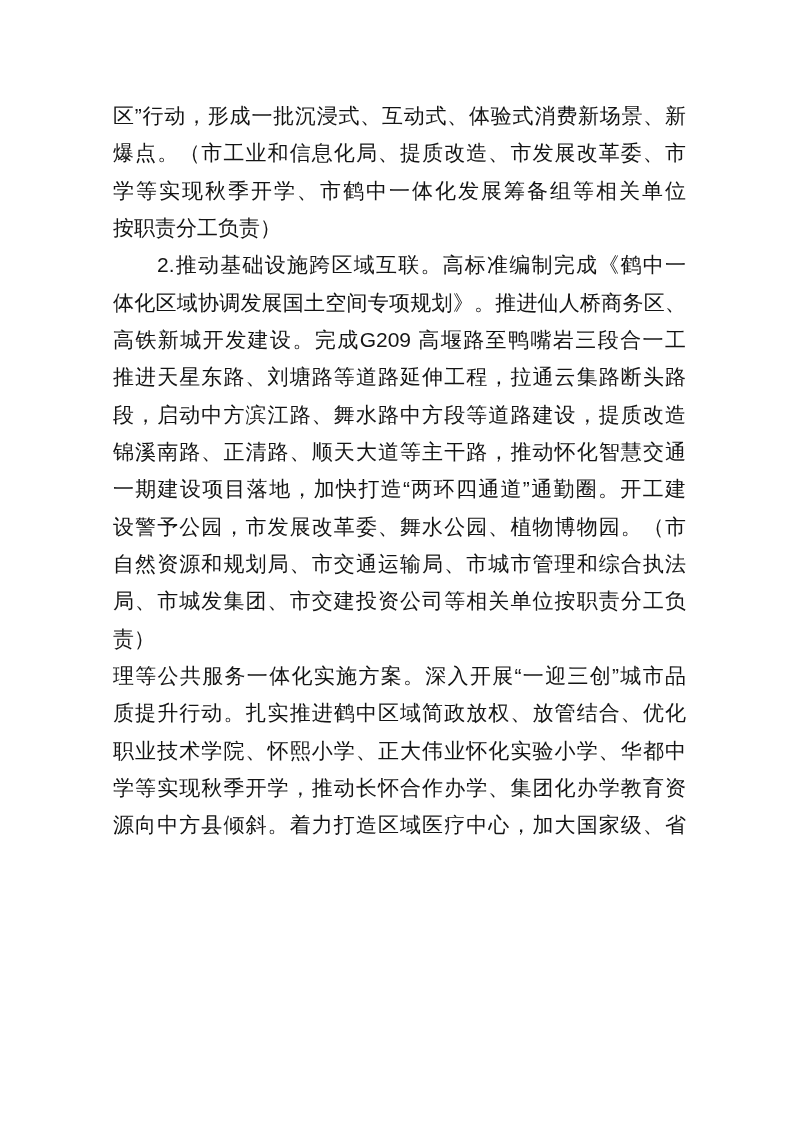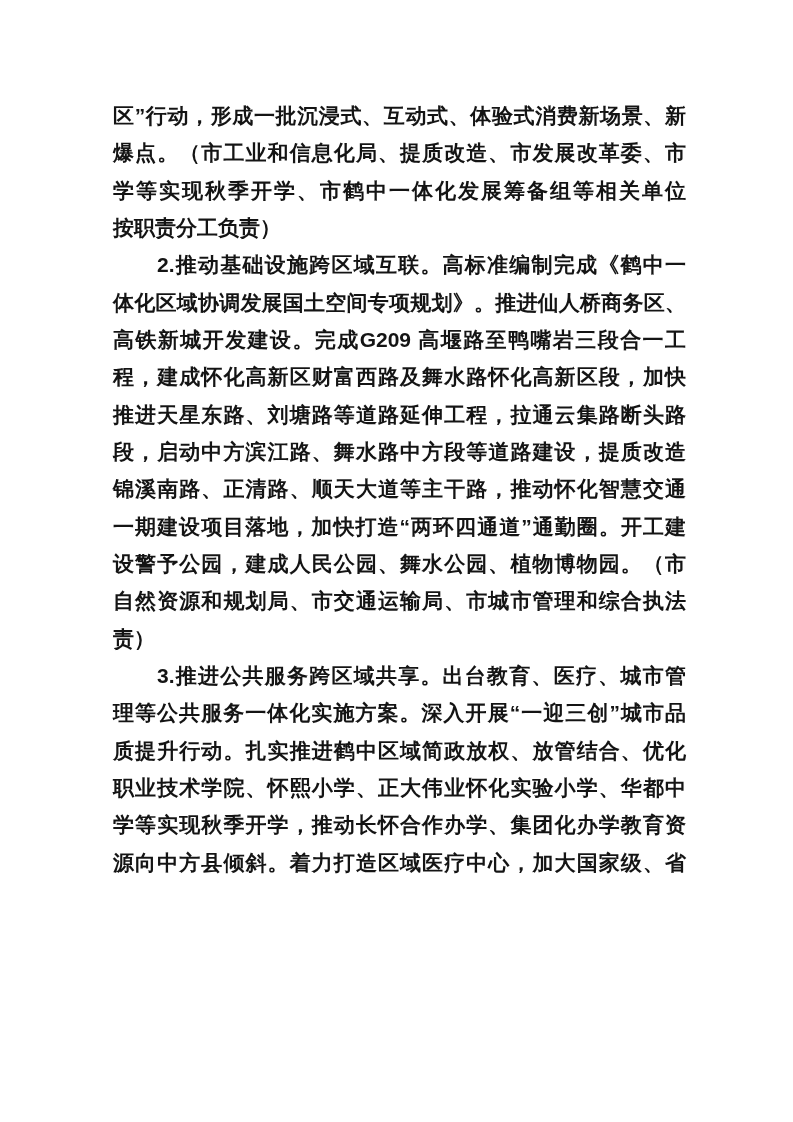--- a/index.html
+++ b/index.html
@@ -19,21 +19,21 @@
     inset: 0;
     background: #ffffff;
   }
   .text-block {
     position: absolute;
     left: 113px;
     top: 97px;
     width: 573px;
     color: #141414;
     font-size: 21px;
-    font-weight: 700;
+    font-weight: 400;
   }
   .para {
     margin: 0;
     padding: 0;
   }
   .line {
     height: 37.33px;
     line-height: 37.33px;
     text-align: justify;
     text-align-last: justify;
@@ -59,32 +59,31 @@
       <div class="line">区”行动，形成一批沉浸式、互动式、体验式消费新场景、新</div>
       <div class="line">爆点。（市工业和信息化局、提质改造、市发展改革委、市</div>
       <div class="line">学等实现秋季开学、市鹤中一体化发展筹备组等相关单位</div>
       <div class="line para-end">按职责分工负责）</div>
     </div>
 
     <div class="para">
       <div class="line indent">2.推动基础设施跨区域互联。高标准编制完成《鹤中一</div>
       <div class="line">体化区域协调发展国土空间专项规划》。推进仙人桥商务区、</div>
       <div class="line">高铁新城开发建设。完成G209 高堰路至鸭嘴岩三段合一工</div>
-      <div class="line">程，建成怀化高新区财富西路及舞水路怀化高新区段，加快</div>
       <div class="line">推进天星东路、刘塘路等道路延伸工程，拉通云集路断头路</div>
       <div class="line">段，启动中方滨江路、舞水路中方段等道路建设，提质改造</div>
       <div class="line">锦溪南路、正清路、顺天大道等主干路，推动怀化智慧交通</div>
       <div class="line">一期建设项目落地，加快打造“两环四通道”通勤圈。开工建</div>
-      <div class="line">设警予公园，建成人民公园、舞水公园、植物博物园。（市</div>
+      <div class="line">设警予公园，市发展改革委、舞水公园、植物博物园。（市</div>
       <div class="line">自然资源和规划局、市交通运输局、市城市管理和综合执法</div>
+      <div class="line">局、市城发集团、市交建投资公司等相关单位按职责分工负</div>
       <div class="line para-end">责）</div>
     </div>
 
     <div class="para">
-      <div class="line indent">3.推进公共服务跨区域共享。出台教育、医疗、城市管</div>
       <div class="line">理等公共服务一体化实施方案。深入开展“一迎三创”城市品</div>
       <div class="line">质提升行动。扎实推进鹤中区域简政放权、放管结合、优化</div>
       <div class="line">职业技术学院、怀熙小学、正大伟业怀化实验小学、华都中</div>
       <div class="line">学等实现秋季开学，推动长怀合作办学、集团化办学教育资</div>
       <div class="line">源向中方县倾斜。着力打造区域医疗中心，加大国家级、省</div>
     </div>
 
   </div>
 </div>
 

